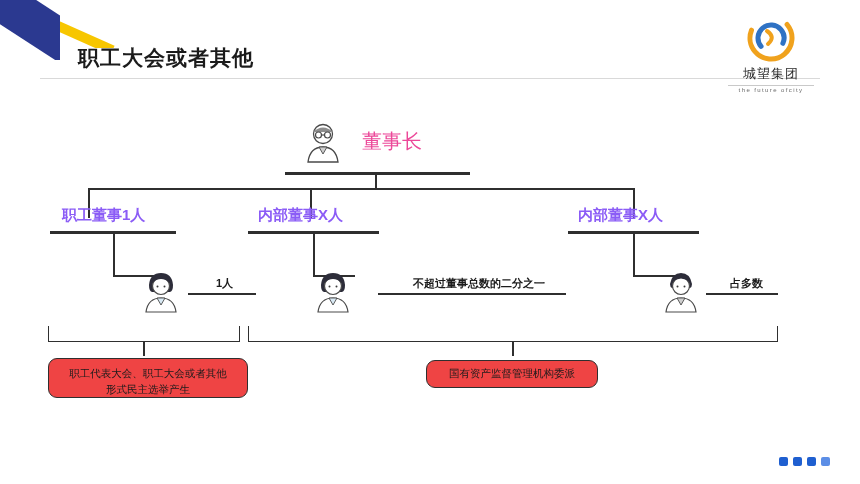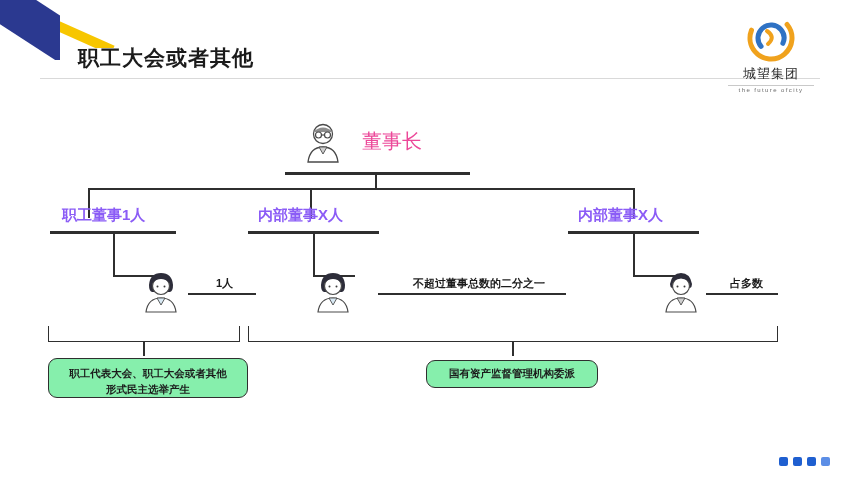--- a/index.html
+++ b/index.html
@@ -148,28 +148,27 @@
     position: absolute;
     width: 46px;
     height: 46px;
   }
 
   
   .callout {
     position: absolute;
     border: 1.6px solid #2f2f2f;
     border-radius: 9px;
-    background: #86efac;
+    background: #ef4444;
     font-size: 10.5px;
     color: #1b1b1b;
     line-height: 1.5;
     text-align: center;
     padding: 7px 18px;
     box-sizing: border-box;
-    font-weight: bold;
   }
 
   
   .bracket {
     position: absolute;
     border-left: 1.6px solid #2f2f2f;
     border-right: 1.6px solid #2f2f2f;
     border-bottom: 1.6px solid #2f2f2f;
     box-sizing: border-box;
   }

